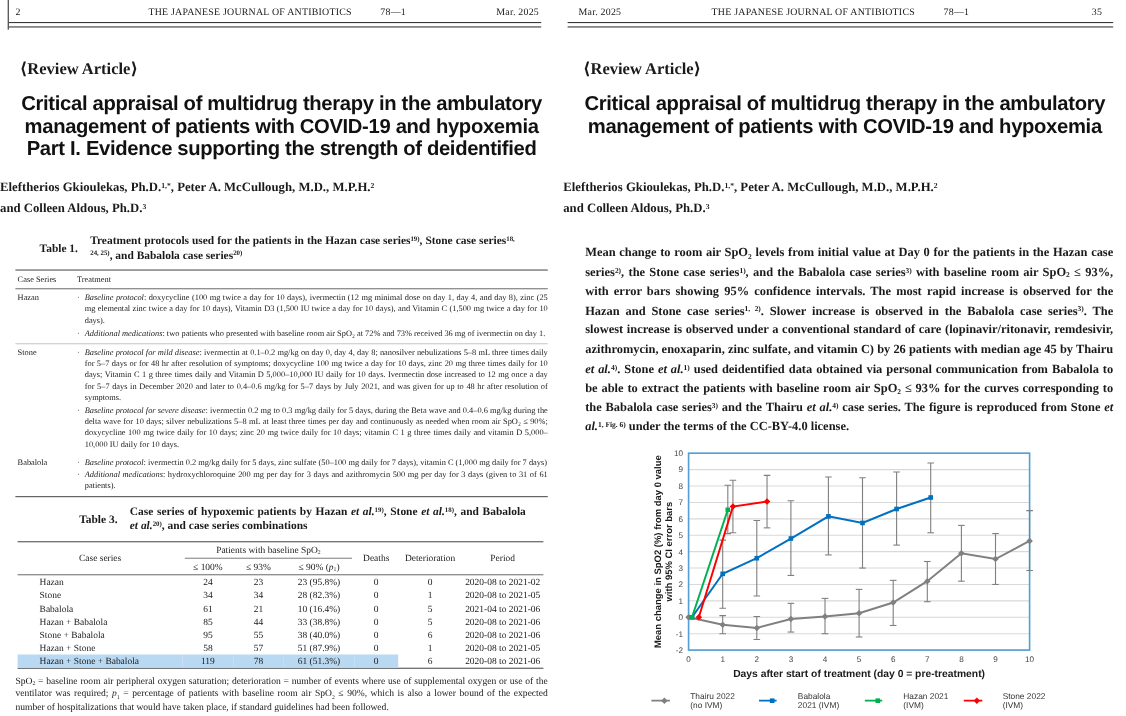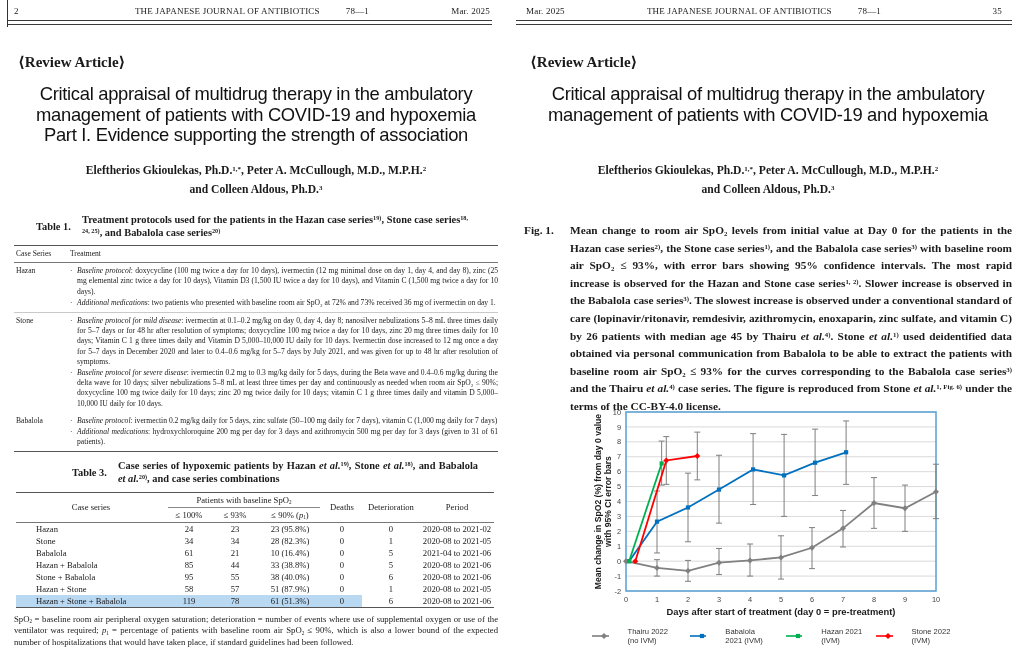--- a/index.html
+++ b/index.html
@@ -23,23 +23,23 @@
   .dbl-rule{position:absolute;top:20px;height:2.5px;border-top:1px solid #3a3a3a;border-bottom:1px solid #3a3a3a;}
   #left-page .dbl-rule{left:8px;width:484px;}
   #right-page .dbl-rule{left:4px;width:496px;}
   .edge-tick{position:absolute;left:7px;top:0;width:1px;height:27px;background:#333;}
 
   .review-article{position:absolute;top:53px;left:18px;font-size:15px;font-weight:bold;}
 
   .title{
     position:absolute;top:84px;left:4px;right:4px;text-align:center;
     font-family:"Liberation Sans","DejaVu Sans",sans-serif;
-    font-weight:normal;font-size:18.4px;line-height:20.6px;letter-spacing:-0.3px;color:#111;
+    font-weight:bold;font-size:18.4px;line-height:20.6px;letter-spacing:-0.3px;color:#111;
   }
-  .authors{position:absolute;top:161px;left:0;right:0;text-align:center;font-weight:bold;font-size:11.6px;line-height:19px;}
+  .authors{position:absolute;top:161px;left:0;right:0;font-weight:bold;font-size:11.6px;line-height:19px;}
 
   
   .rt-i{font-style:italic;}
   .rt-sup{font-size:0.6em;line-height:0;position:relative;top:-0.45em;}
   .rt-sub{font-size:0.6em;line-height:0;position:relative;top:0.28em;}
 
   
   .tcaption{position:absolute;display:flex;font-weight:bold;font-size:10.4px;line-height:13px;align-items:center;}
   .tcaption .lbl{width:46px;flex:none;}
   .tcaption .txt{flex:1;text-align:justify;}
@@ -104,21 +104,21 @@
     </span>
     <span class="side r">Mar. 2025</span>
   </div>
   <div class="dbl-rule"></div>
 
   <div class="review-article">⟨Review Article⟩</div>
 
   <div class="title">
     <div>Critical appraisal of multidrug therapy in the ambulatory</div>
     <div>management of patients with COVID-19 and hypoxemia</div>
-    <div>Part I. Evidence supporting the strength of association</div>
+    <div>Part I. Evidence supporting the strength of deidentified</div>
   </div>
 
   <div class="authors">
     <div><span>Eleftherios Gkioulekas, Ph.D.</span><span class="rt-sup">1,*</span><span>, Peter A. McCullough, M.D., M.P.H.</span><span class="rt-sup">2</span></div>
     <div><span>and Colleen Aldous, Ph.D.</span><span class="rt-sup">3</span></div>
   </div>
 
   <div class="tcaption" id="t1-caption">
     <span class="lbl">Table 1.</span>
     <span class="txt"><span>Treatment protocols used for the patients in the Hazan case series</span><span class="rt-sup">19)</span><span>, Stone case series</span><span class="rt-sup">18, 24, 25)</span><span>, and Babalola case series</span><span class="rt-sup">20)</span></span>
@@ -279,21 +279,20 @@
     <div>Critical appraisal of multidrug therapy in the ambulatory</div>
     <div>management of patients with COVID-19 and hypoxemia</div>
   </div>
 
   <div class="authors">
     <div><span>Eleftherios Gkioulekas, Ph.D.</span><span class="rt-sup">1,*</span><span>, Peter A. McCullough, M.D., M.P.H.</span><span class="rt-sup">2</span></div>
     <div><span>and Colleen Aldous, Ph.D.</span><span class="rt-sup">3</span></div>
   </div>
 
   <div id="fig-caption">
-    <span class="lbl">Fig. 1.</span>
     <span class="txt"><span>Mean change to room air SpO</span><span class="rt-sub">2</span><span> levels from initial value at Day 0 for the patients in the Hazan case series</span><span class="rt-sup">2)</span><span>, the Stone case series</span><span class="rt-sup">1)</span><span>, and the Babalola case series</span><span class="rt-sup">3)</span><span> with baseline room air SpO</span><span class="rt-sub">2</span><span> ≤ 93%, with error bars showing 95% confidence intervals. The most rapid increase is observed for the Hazan and Stone case series</span><span class="rt-sup">1, 2)</span><span>. Slower increase is observed in the Babalola case series</span><span class="rt-sup">3)</span><span>. The slowest increase is observed under a conventional standard of care (lopinavir/ritonavir, remdesivir, azithromycin, enoxaparin, zinc sulfate, and vitamin C) by 26 patients with median age 45 by Thairu </span><span class="rt-i">et al.</span><span class="rt-sup">4)</span><span>. Stone </span><span class="rt-i">et al.</span><span class="rt-sup">1)</span><span> used deidentified data obtained via personal communication from Babalola to be able to extract the patients with baseline room air SpO</span><span class="rt-sub">2</span><span> ≤ 93% for the curves corresponding to the Babalola case series</span><span class="rt-sup">3)</span><span> and the Thairu </span><span class="rt-i">et al.</span><span class="rt-sup">4)</span><span> case series. The figure is reproduced from Stone </span><span class="rt-i">et al.</span><span class="rt-sup">1, Fig. 6)</span><span> under the terms of the CC-BY-4.0 license.</span></span>
   </div>
 
   <div id="chart-wrap">
     <div id="chart-svg-mount"><svg width="356" height="216">
           <line x1="34" x2="344" y1="187" y2="187" stroke="#d9d9d9" stroke-width="1"></line>
           <text x="29" y="189.6" text-anchor="end" font-size="7.4" fill="#444" font-family="Liberation Sans, DejaVu Sans, sans-serif">-2</text>
           <line x1="34" x2="344" y1="172.08333333333334" y2="172.08333333333334" stroke="#d9d9d9" stroke-width="1"></line>
           <text x="29" y="174.68333333333334" text-anchor="end" font-size="7.4" fill="#444" font-family="Liberation Sans, DejaVu Sans, sans-serif">-1</text>
           <line x1="34" x2="344" y1="157.16666666666666" y2="157.16666666666666" stroke="#d9d9d9" stroke-width="1"></line>

